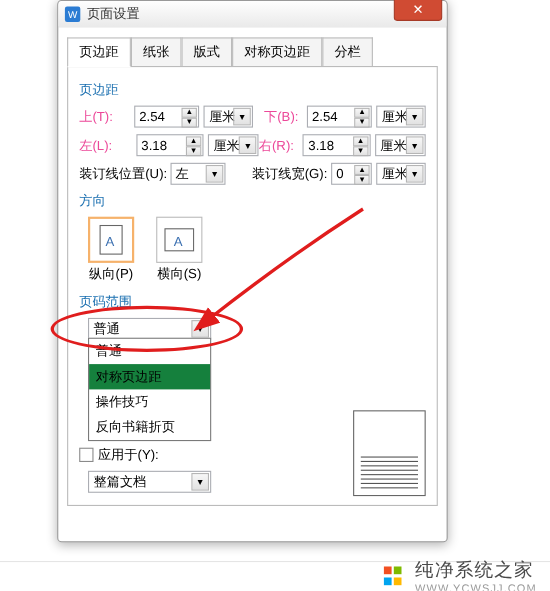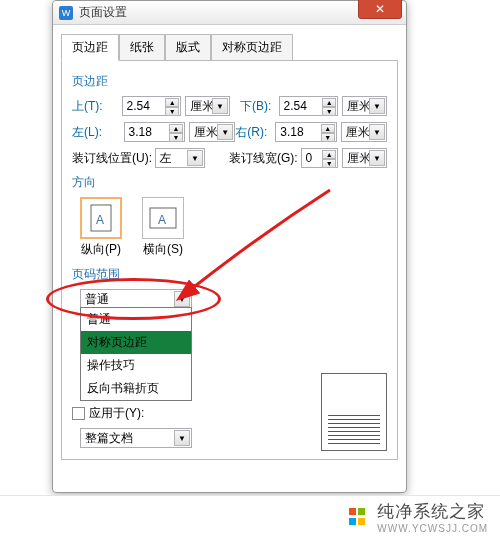--- a/index.html
+++ b/index.html
@@ -8,42 +8,42 @@
 .titlebar{height:24px;background:linear-gradient(#fefefe,#eaeaea);border-bottom:1px solid #ccc;border-radius:4px 4px 0 0;position:relative;display:flex;align-items:center;padding-left:6px}
 .titlebar .wicon{width:14px;height:14px;background:#2b7cd3;color:#fff;font-size:9px;display:flex;align-items:center;justify-content:center;border-radius:2px;margin-right:6px}
 .titlebar .title{color:#333}
 .closebtn{position:absolute;right:4px;top:-2px;width:44px;height:20px;background:#d04b33;border:1px solid #a63a27;border-radius:0 0 3px 3px;color:#fff;display:flex;align-items:center;justify-content:center;font-size:13px}
 .tabs{display:flex;padding:8px 8px 0 8px;gap:0}
 .tab{padding:4px 10px;border:1px solid #bbb;background:#f4f4f4;border-bottom:none;position:relative;top:1px}
 .tab.active{background:#fff;border-bottom:1px solid #fff;z-index:2}
 .tabbody{margin:0 8px 8px 8px;border:1px solid #bbb;padding:8px 10px 10px 10px;height:400px;background:#fff;position:relative}
 .grp-title{color:#1a6fb0;margin:4px 0 6px 0}
 .row{display:flex;align-items:center;margin-bottom:6px}
-.lbl{width:54px;color:#0369a1}
+.lbl{width:54px;color:#ec4899}
 .spin{width:64px;height:20px;border:1px solid #abadb3;background:#fff;display:inline-flex;align-items:center;padding:0 4px;position:relative}
 .spin .arrs{position:absolute;right:1px;top:1px;bottom:1px;width:14px;display:flex;flex-direction:column}
 .spin .arrs span{flex:1;background:linear-gradient(#f7f7f7,#e2e2e2);border:1px solid #b5b5b5;font-size:7px;display:flex;align-items:center;justify-content:center}
 .sel{height:20px;border:1px solid #abadb3;background:#fff;display:inline-flex;align-items:center;padding:0 4px;position:relative}
 .sel .drop{position:absolute;right:1px;top:1px;bottom:1px;width:16px;background:linear-gradient(#f7f7f7,#e2e2e2);border:1px solid #b5b5b5;display:flex;align-items:center;justify-content:center;font-size:8px}
 .orient{display:flex;gap:20px;margin:6px 0 2px 8px}
 .oricon{width:42px;height:42px;border:1px solid #bbb;background:#fff;display:flex;align-items:center;justify-content:center}
 .oricon.sel-on{border:2px solid #f6b26b}
 .oricon svg{pointer-events:none}
 .orlabel{text-align:center;margin-top:2px}
 .chk{width:13px;height:13px;border:1px solid #8a8a8a;margin-right:4px;background:#fff}
 .preview{position:absolute;right:10px;bottom:8px;width:66px;height:78px;border:1px solid #666;background:#fff;padding:6px 6px;display:flex;flex-direction:column;justify-content:flex-end;gap:3px}
 .preview div{height:1px;background:#555}
 .btnbar{position:absolute;left:8px;right:8px;bottom:8px;height:30px;display:flex;align-items:center}
 .btn{height:24px;border:1px solid #a8a8a8;background:linear-gradient(#fdfdfd,#ececec);border-radius:3px;padding:0 12px;display:inline-flex;align-items:center;justify-content:center;margin-right:6px;min-width:62px}
 .tip{display:inline-flex;align-items:center;color:#2b7cd3;margin-left:4px}
 .tip-ic{width:14px;height:14px;border:1px solid #2b7cd3;border-radius:50%;color:#2b7cd3;display:flex;align-items:center;justify-content:center;font-size:10px;margin-right:4px}
 .combo-open{position:absolute;left:0;top:18px;width:112px;border:1px solid #7a7a7a;background:#fff;z-index:5}
 .combo-open div{padding:3px 6px}
 .combo-open .hl{background:#15803d}
-.footer{position:absolute;left:0;bottom:0;right:0;height:42px;border-top:1px solid #e5e5e5;background:#fff;display:flex;align-items:center;justify-content:flex-end;padding:11px 12px;gap:10px}
+.footer{position:absolute;left:0;bottom:0;right:0;height:27px;border-top:1px solid #e5e5e5;background:#fff;display:flex;align-items:center;justify-content:flex-end;padding:11px 12px;gap:10px}
 .flogo{display:flex;gap:2px;flex-wrap:wrap;width:18px;height:18px}
 .flogo span{width:7px;height:7px}
 .ftext{color:#4a4a4a;font-size:17px;letter-spacing:1px}
 .fsub{color:#9a9a9a;font-size:10px;letter-spacing:1px}
 .anno{position:absolute;pointer-events:none;z-index:20}
 .ell{position:absolute;left:46px;top:278px;width:175px;height:42px;border:3px solid #e01d1d;border-radius:50%}
 </style>
 </head>
 <body>
 
@@ -55,20 +55,21 @@
     <div class="closebtn">
         <span>✕</span>
       </div>
   </div>
 
   <div class="tabs">
     <div class="tab active">页边距</div>
     <div class="tab">纸张</div>
     <div class="tab">版式</div>
     <div class="tab">对称页边距</div>
+    <div class="tab">分栏</div>
   </div>
 
   <div class="tabbody">
 
     <div class="grp-title">页边距</div>
 
     <div class="row">
       <span class="lbl">上(T):</span>
       <span class="spin">
           <span>2.54</span>

